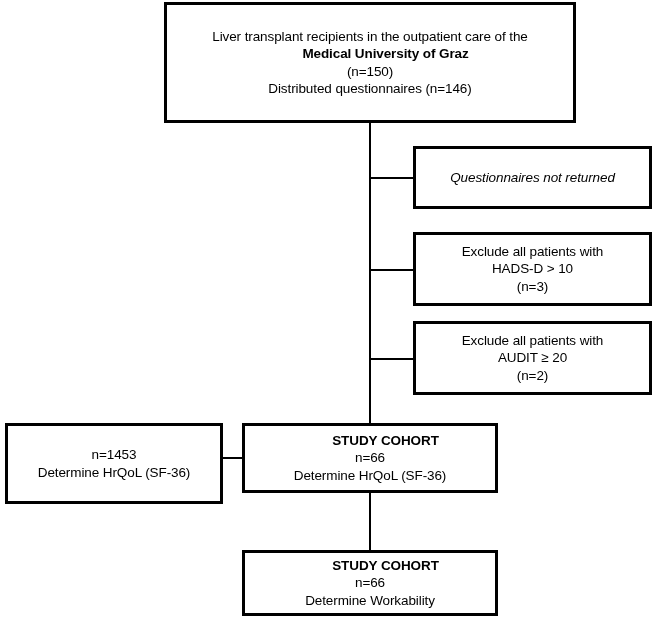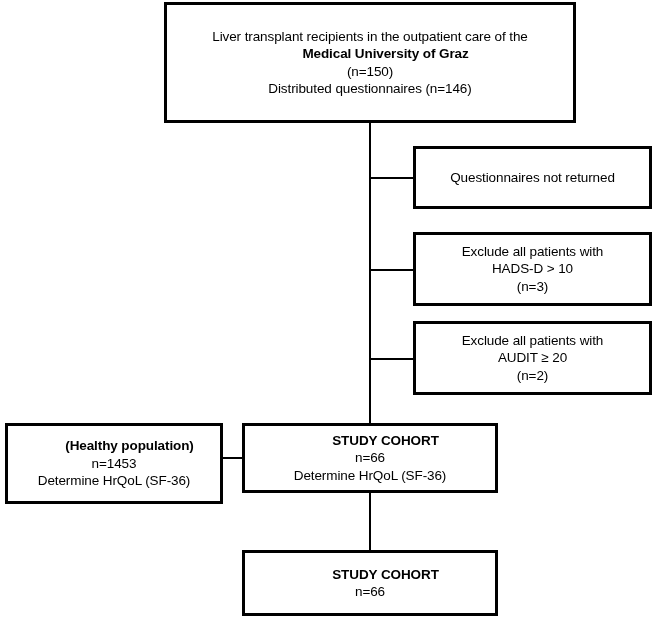--- a/index.html
+++ b/index.html
@@ -34,21 +34,21 @@
     line-height: 17.5px;
     white-space: nowrap;
     letter-spacing: -0.1px;
   }
   .node .line.bold {
     font-weight: bold;
     margin-left: 31px;
   }
   
   #node-source      { left: 164px; top: 2px;   width: 412px; height: 121px; }
-  #node-excl-1      { left: 413px; top: 146px; width: 239px; height: 63px;  }
+  #node-excl-1      { left: 413px; top: 146px; width: 239px; height: 63px; font-style: italic;  }
   #node-excl-2      { left: 413px; top: 232px; width: 239px; height: 74px;  }
   #node-excl-3      { left: 413px; top: 321px; width: 239px; height: 74px;  }
   #node-control     { left: 5px;   top: 423px; width: 218px; height: 81px;  }
   #node-cohort-qol  { left: 242px; top: 423px; width: 256px; height: 70px;  }
   #node-cohort-work { left: 242px; top: 550px; width: 256px; height: 66px;  }
 
   
   .conn {
     position: absolute;
     background: #000000;
@@ -97,29 +97,29 @@
     <span class="line">(n=3)</span>
   </div>
 
   <div class="node" id="node-excl-3">
     <span class="line">Exclude all patients with</span>
     <span class="line">AUDIT ≥ 20</span>
     <span class="line">(n=2)</span>
   </div>
 
   <div class="node" id="node-control">
-    <span class="line bold">(Healthy population)</span>
     <span class="line">n=1453</span>
     <span class="line">Determine HrQoL (SF-36)</span>
   </div>
 
   <div class="node" id="node-cohort-qol">
     <span class="line bold">STUDY COHORT</span>
     <span class="line">n=66</span>
     <span class="line">Determine HrQoL (SF-36)</span>
   </div>
 
   <div class="node" id="node-cohort-work">
     <span class="line bold">STUDY COHORT</span>
     <span class="line">n=66</span>
+    <span class="line">Determine Workability</span>
   </div>
 
 </div>
 
 </body></html>

